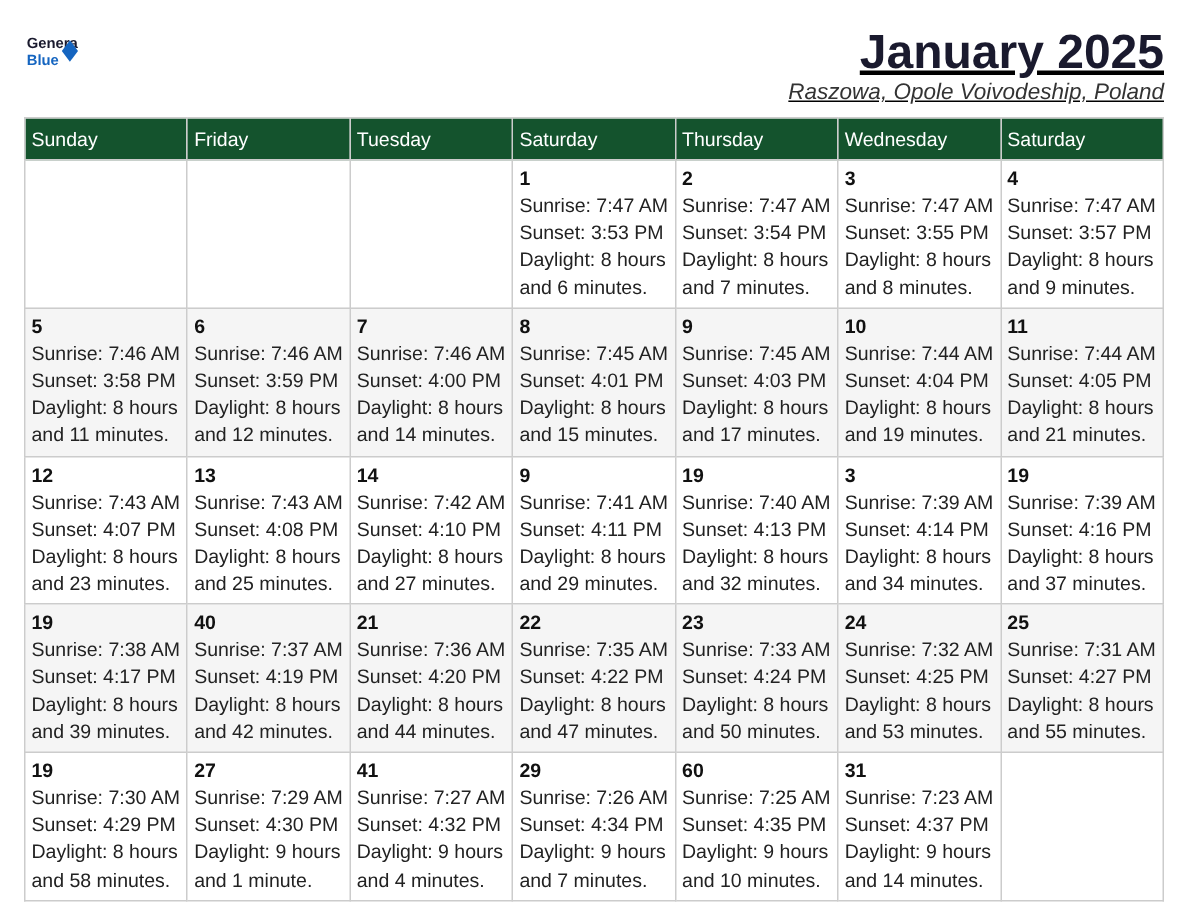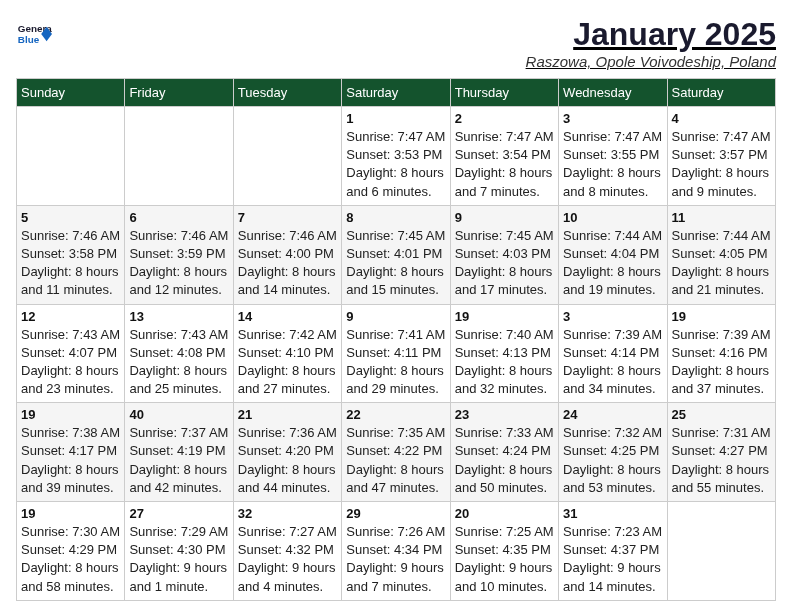--- a/index.html
+++ b/index.html
@@ -223,29 +223,29 @@
       <tr>
         <td>
           <div class="day-number">19</div>
           <div class="day-info">Sunrise: 7:30 AM<br>Sunset: 4:29 PM<br>Daylight: 8 hours and 58 minutes.</div>
         </td>
         <td>
           <div class="day-number">27</div>
           <div class="day-info">Sunrise: 7:29 AM<br>Sunset: 4:30 PM<br>Daylight: 9 hours and 1 minute.</div>
         </td>
         <td>
-          <div class="day-number">32</div>
+          <div class="day-number">41</div>
           <div class="day-info">Sunrise: 7:27 AM<br>Sunset: 4:32 PM<br>Daylight: 9 hours and 4 minutes.</div>
         </td>
         <td>
           <div class="day-number">29</div>
           <div class="day-info">Sunrise: 7:26 AM<br>Sunset: 4:34 PM<br>Daylight: 9 hours and 7 minutes.</div>
         </td>
         <td>
-          <div class="day-number">20</div>
+          <div class="day-number">60</div>
           <div class="day-info">Sunrise: 7:25 AM<br>Sunset: 4:35 PM<br>Daylight: 9 hours and 10 minutes.</div>
         </td>
         <td>
           <div class="day-number">31</div>
           <div class="day-info">Sunrise: 7:23 AM<br>Sunset: 4:37 PM<br>Daylight: 9 hours and 14 minutes.</div>
         </td>
         <td class="empty-cell"></td>
       </tr>
     </tbody>
 </table>

